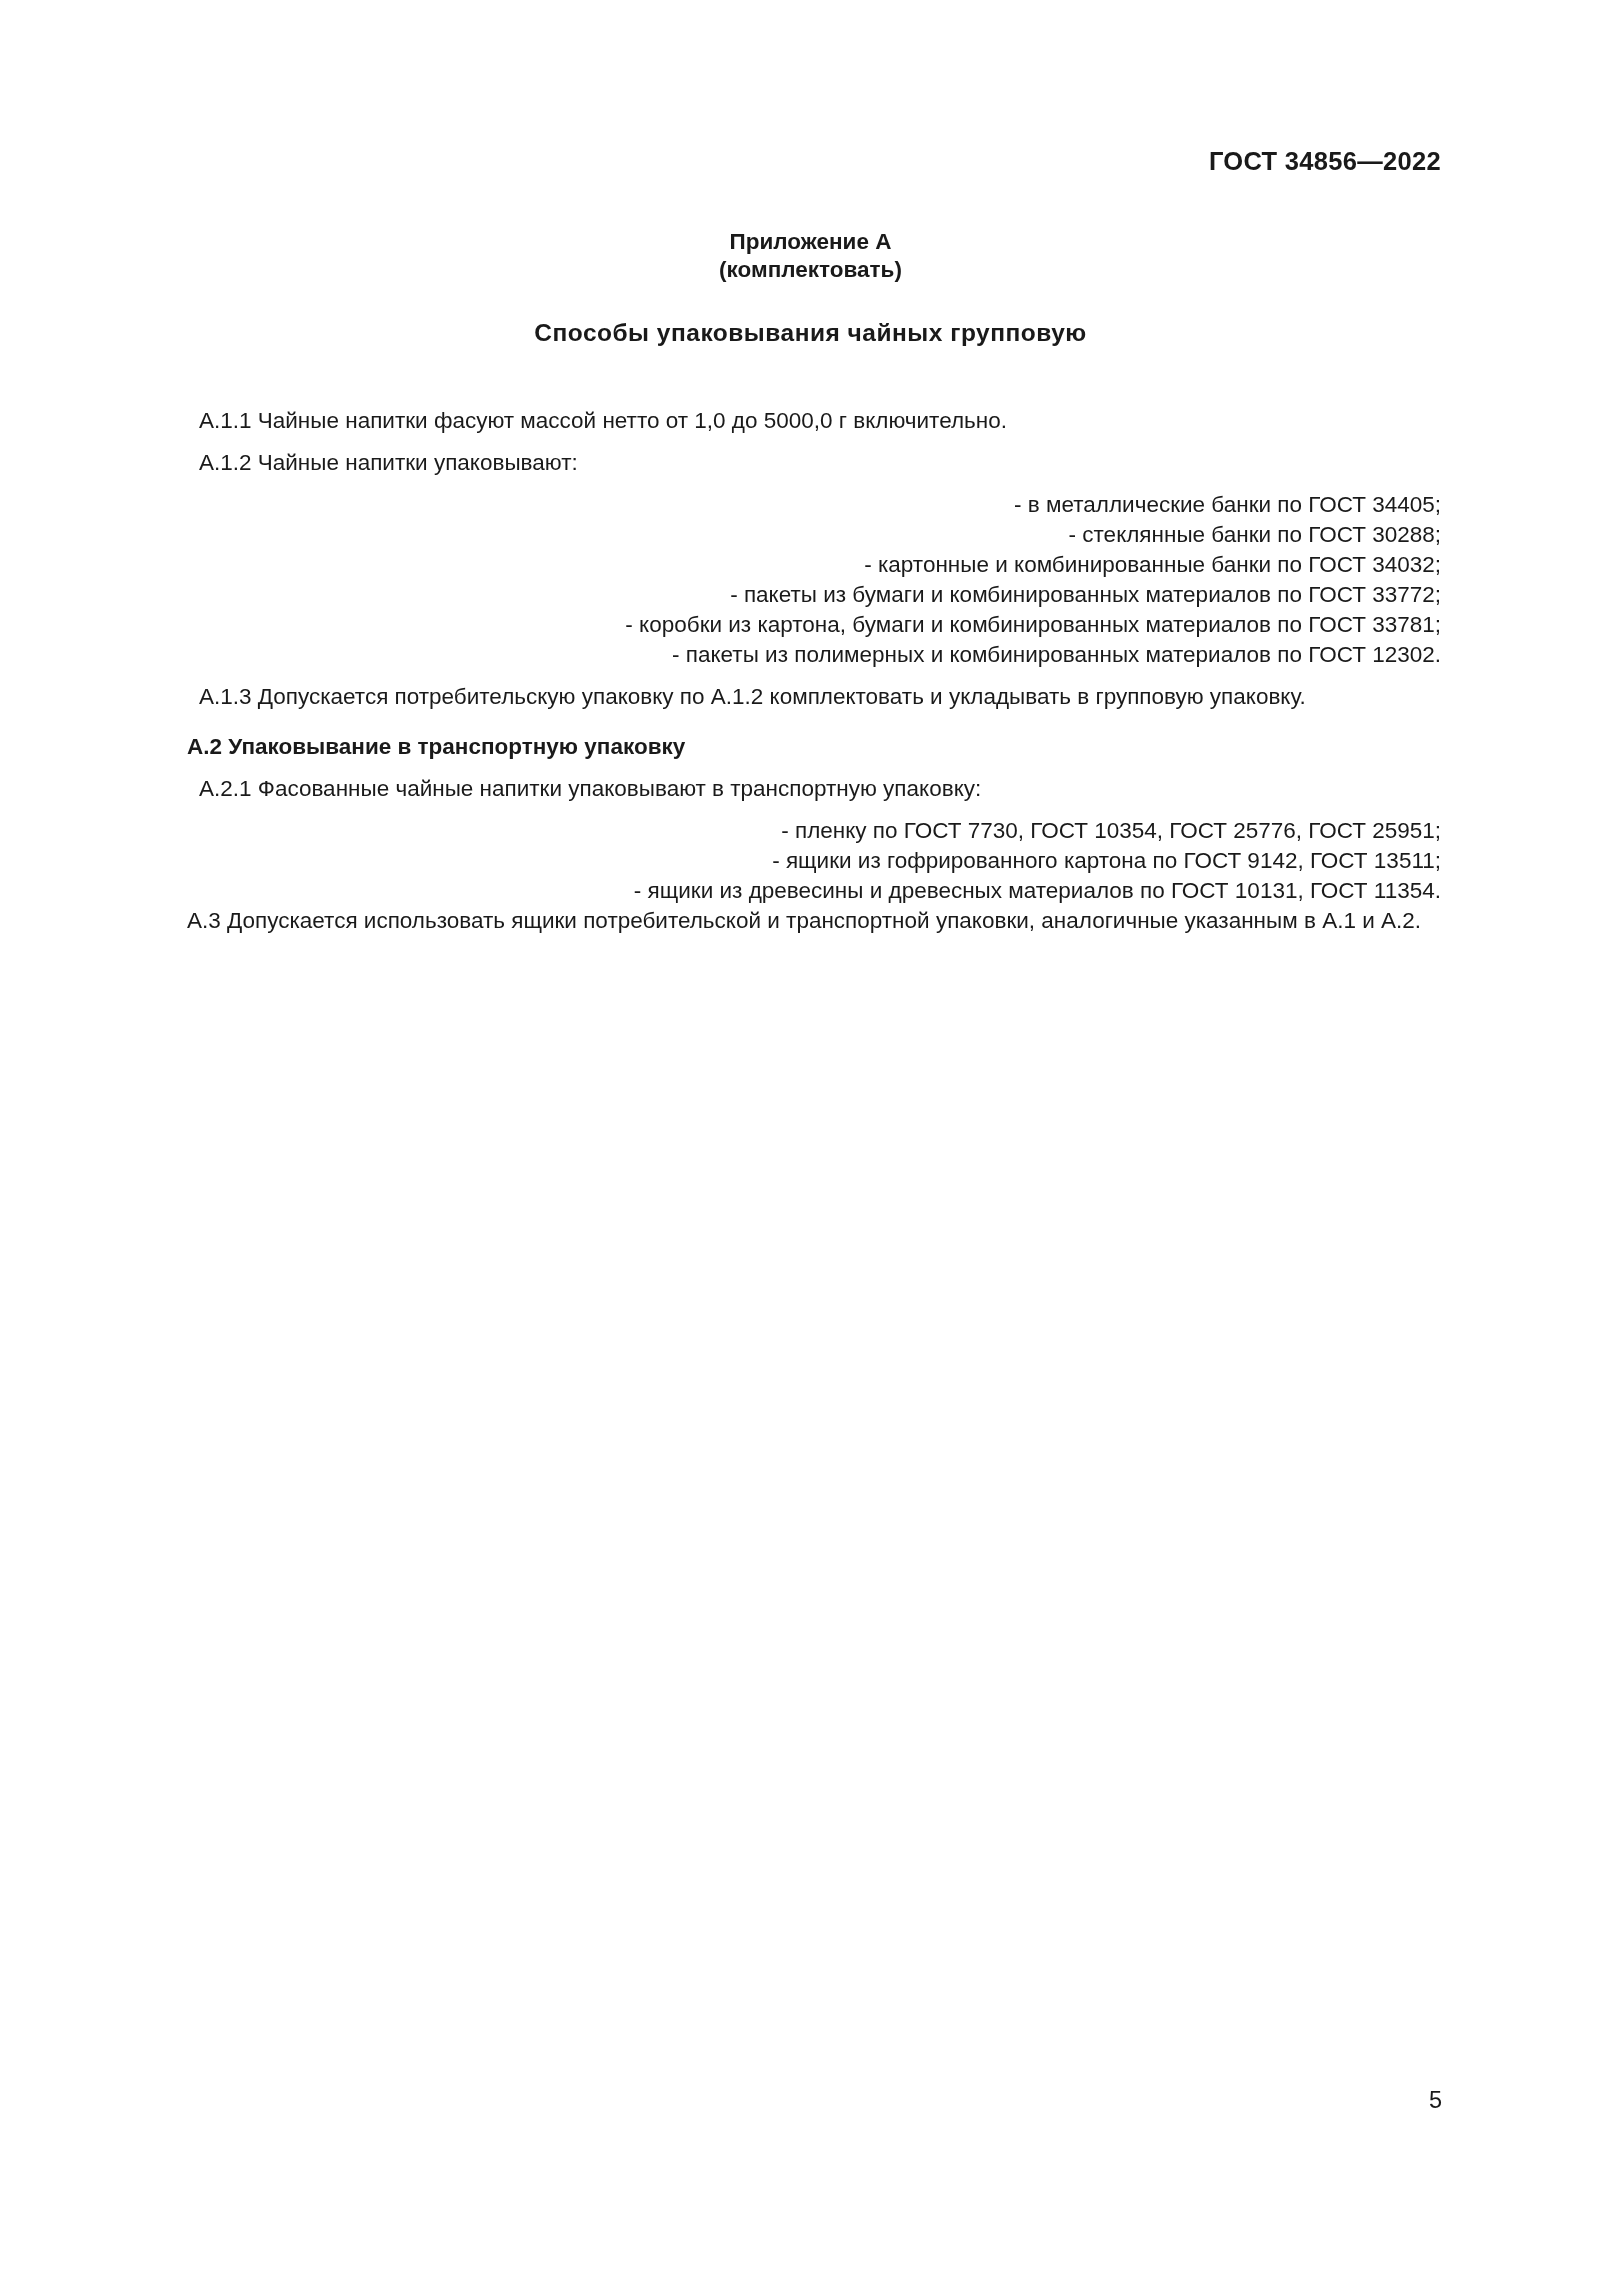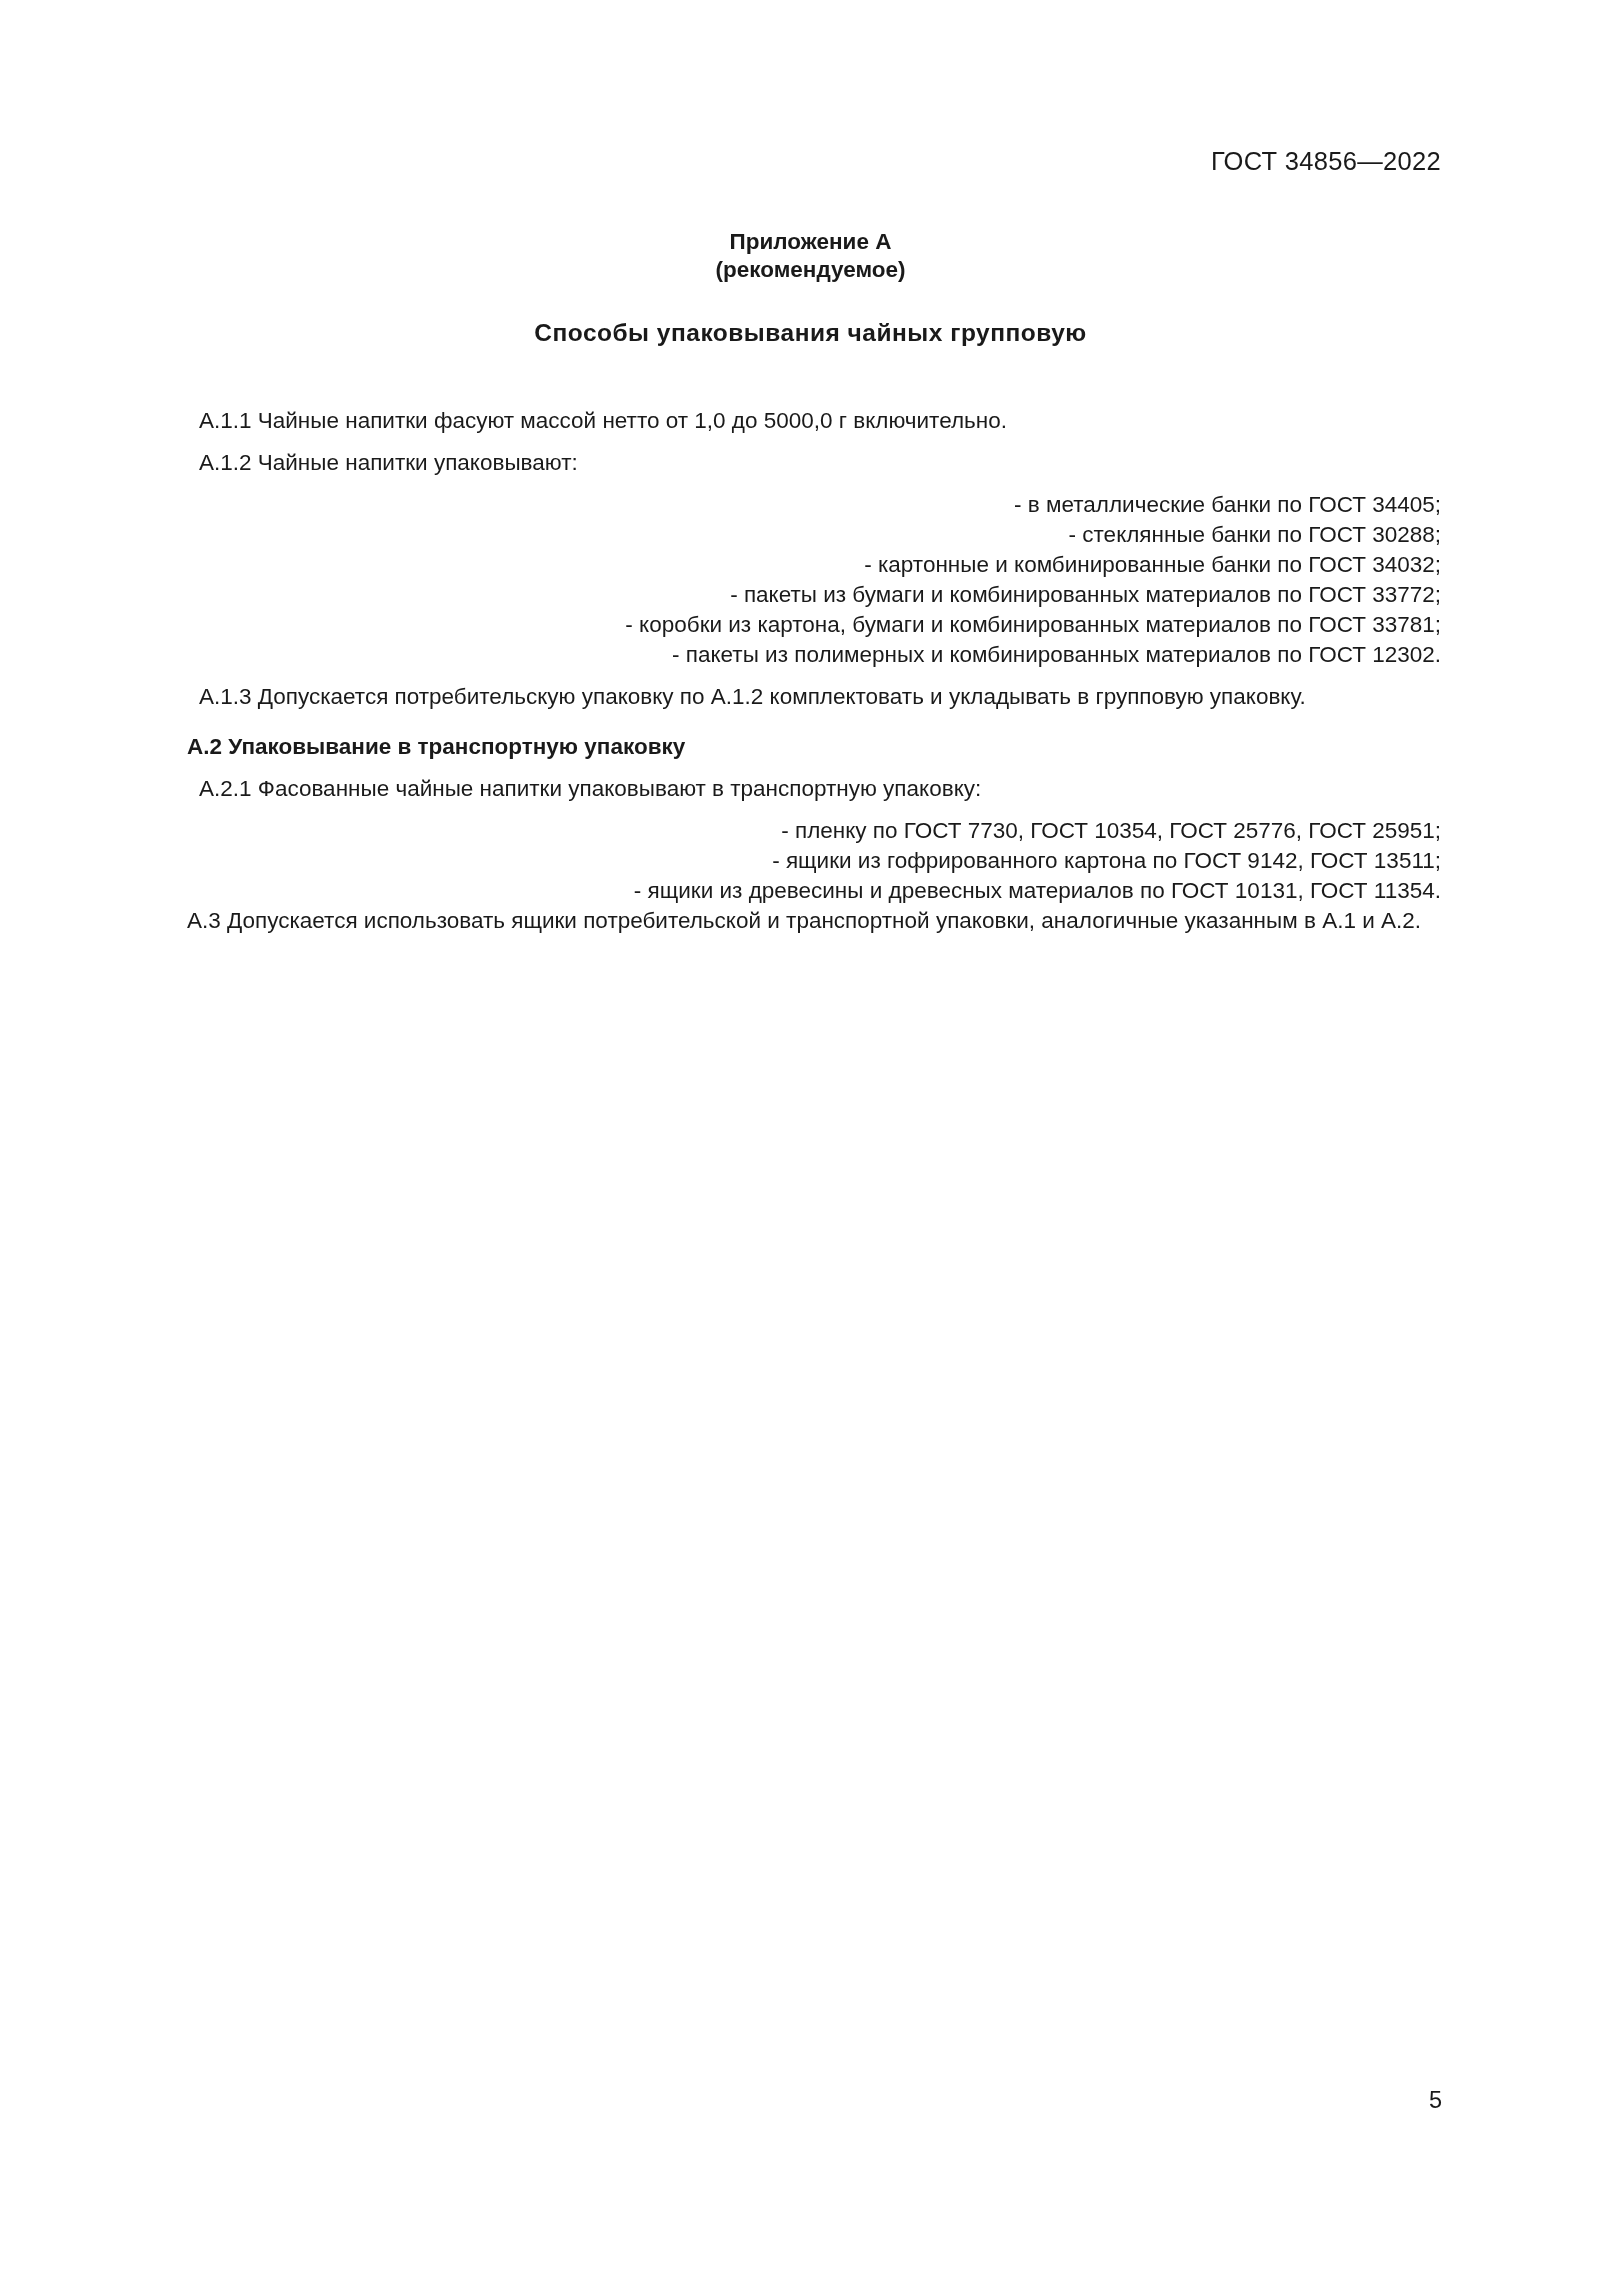--- a/index.html
+++ b/index.html
@@ -18,21 +18,21 @@
     .page {
       position: absolute;
       left: 0; top: 0;
       width: 1621px;
       height: 2293px;
     }
     .doc-number {
       position: absolute;
       top: 147px;
       right: 180px;
-      font-weight: normal;
+      font-weight: bold;
       font-size: 25.5px;
       letter-spacing: 0.3px;
     }
     .appendix-title {
       position: absolute;
       top: 228px;
       left: 0;
       width: 1621px;
       text-align: center;
       font-weight: bold;
@@ -88,21 +88,21 @@
   </style>
 </head>
 <body>
 
 <div class="page">
 
   <div class="doc-number">ГОСТ 34856—2022</div>
 
   <div class="appendix-title">
     <div>Приложение А</div>
-    <div>(рекомендуемое)</div>
+    <div>(комплектовать)</div>
   </div>
 
   <div class="appendix-heading">Способы упаковывания чайных групповую</div>
 
   <div class="content">
 
     <div>
       <p class="para">А.1.1 Чайные напитки фасуют массой нетто от 1,0 до 5000,0 г включительно.</p>
       <p class="para">А.1.2 Чайные напитки упаковывают:</p>
       <p class="list-item">- в металлические банки по ГОСТ 34405;</p>

